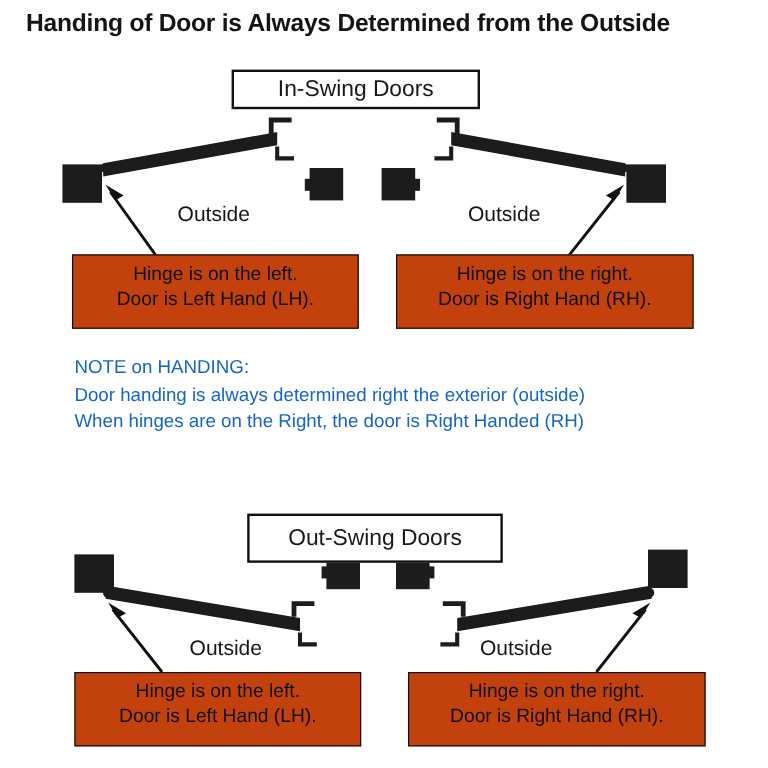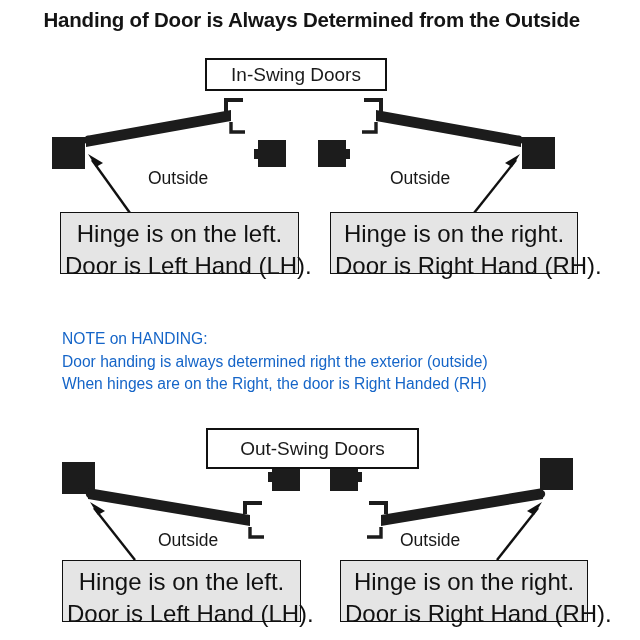--- a/index.html
+++ b/index.html
@@ -14,21 +14,21 @@
     width: 640px; height: 640px;
     overflow: hidden;
     background: #ffffff;
   }
 
   
   .title {
     position: absolute;
     left: 0; top: 8px;
     width: 580px;
-    text-align: right;
+    text-align: center;
     font-size: 20.5px;
     font-weight: bold;
     color: #141414;
     letter-spacing: -0.2px;
     white-space: nowrap;
   }
 
   
   .section-box {
     position: absolute;
@@ -40,24 +40,24 @@
     line-height: 1;
     display: flex;
     align-items: center;
     justify-content: center;
   }
 
   
   .caption-box {
     position: absolute;
     border: 1.6px solid #111111;
-    background: #e5e5e5;
+    background: #c2410c;
     text-align: center;
     color: #111111;
-    font-size: 24px;
+    font-size: 16px;
     padding: 5px 4px 6px 4px;
     line-height: 1.32;
   }
   .caption-box .line { display: block; white-space: nowrap; }
 
   
   .outside-label {
     position: absolute;
     font-size: 17.5px;
     color: #171717;
@@ -66,21 +66,20 @@
   }
 
   
   .note {
     position: absolute;
     left: 62px; top: 296px;
     font-size: 15.6px;
     line-height: 1.45;
     color: #1565C8;
     white-space: nowrap;
-    margin-top: 32px;
   }
   .note .nline { display: block; }
 
   
   svg.layer {
     position: absolute;
     left: 0; top: 0;
     width: 640px; height: 640px;
     pointer-events: none;
   }
@@ -162,21 +161,21 @@
       <path d="M386,514 L386,503 L369,503" stroke="#1c1c1c" stroke-width="4" fill="none"></path>
       <path d="M381,527 L381,537 L367,537" stroke="#1c1c1c" stroke-width="3.4" fill="none"></path>
 
       <line x1="497" y1="560" x2="538" y2="508" stroke="#111111" stroke-width="2.4"></line>
       <polygon points="542,502 527,511 534,515" fill="#111111"></polygon>
     </g>
 
     <line x1="131" y1="211" x2="148" y2="208" stroke="#111111" stroke-width="0"></line>
   </svg>
 
-  <div class="section-box" style="left:205px; top:58px; width:182px; height:33px;">In-Swing Doors</div>
+  <div class="section-box" style="left:193px; top:58px; width:207px; height:33px;">In-Swing Doors</div>
 
   <div class="section-box" style="left:206px; top:428px; width:213px; height:41px;">Out-Swing Doors</div>
 
   <div class="outside-label" style="left:148px; top:168px;">Outside</div>
 
   <div class="outside-label" style="left:390px; top:168px;">Outside</div>
 
   <div class="outside-label" style="left:158px; top:530px;">Outside</div>
 
   <div class="outside-label" style="left:400px; top:530px;">Outside</div>

